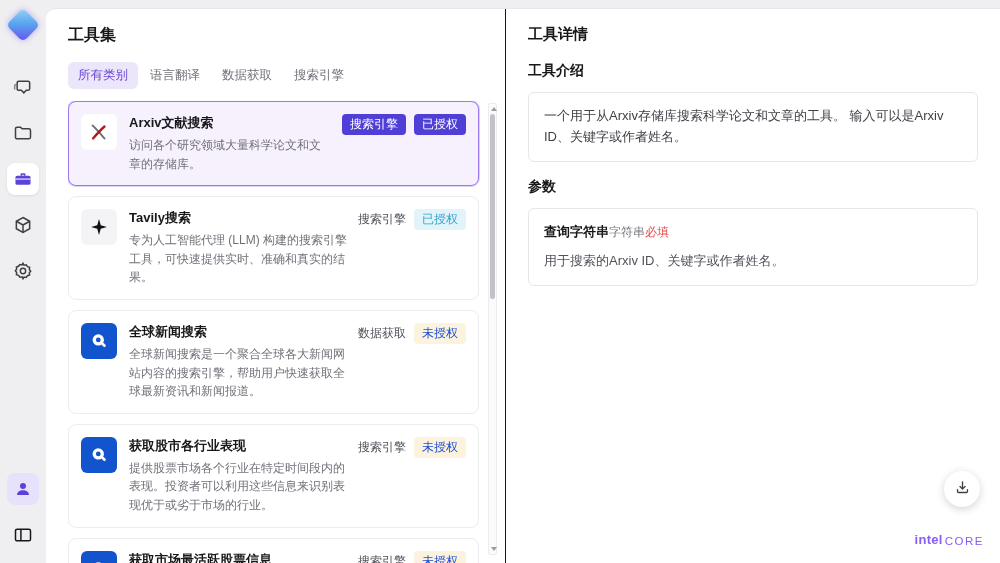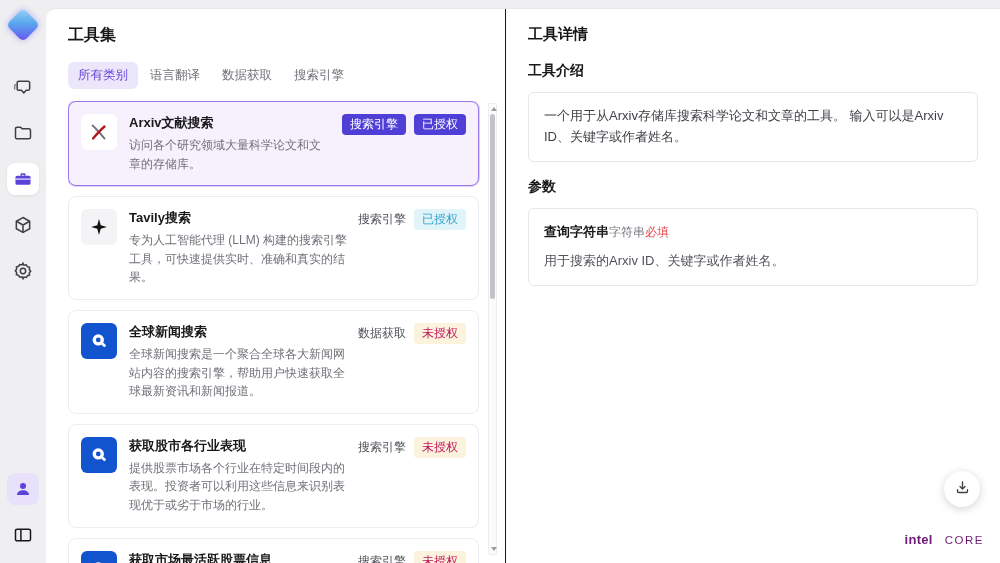--- a/index.html
+++ b/index.html
@@ -40,21 +40,21 @@
   .tool-icon.white { background:#ffffff; }
   .tool-icon.blue { background:#1254cd; }
   .tool-body { flex:1; min-width:0; }
   .tool-name { font-size:13px; font-weight:bold; color:#18181b; margin-bottom:4px; }
   .tool-desc { font-size:12px; color:#71717a; line-height:1.55; }
   .tool-meta { display:flex; gap:8px; margin-left:10px; white-space:nowrap; align-items:flex-start; }
   .cat-text { font-size:12px; color:#52525b; padding:2px 0; }
   .chip { font-size:12px; padding:2px 8px; border-radius:4px; }
   .chip.solid { background:#4f3fd6; color:#fff; }
   .chip.auth { background:#e1f4fa; color:#38a3cc; }
-  .chip.unauth { background:#fbf3dd; color:#be185d; }
+  .chip.unauth { background:#fbf3dd; color:#1d4ed8; }
 
   
   .sbar { position:absolute; right:8px; top:2px; bottom:8px; width:9px;
     background:#fbfbfc; border:1px solid #ededf0; border-radius:2px; }
   .sbar .thumb { position:absolute; left:1px; top:10px; width:5px; height:185px;
     background:#c2c2c8; border-radius:3px; }
   .sbar .arr { position:absolute; left:1.5px; width:0; height:0; border-left:3px solid transparent; border-right:3px solid transparent; }
   .sbar .arr.up { top:3px; border-bottom:4px solid #9a9aa2; }
   .sbar .arr.down { bottom:3px; border-top:4px solid #9a9aa2; }
 
@@ -68,22 +68,22 @@
   .param-head { display:flex; align-items:baseline; }
   .param-name { font-size:13px; font-weight:bold; color:#18181b; }
   .param-type { font-size:12px; color:#71717a; }
   .param-req { font-size:12px; color:#e5484d; }
   .param-desc { font-size:13px; color:#52525b; margin-top:9px; }
 
   
   .fab { position:absolute; right:20px; bottom:56px; width:36px; height:36px; border-radius:50%;
     background:#fff; box-shadow:0 2px 8px rgba(0,0,0,.18); display:flex; align-items:center;
     justify-content:center; cursor:pointer; }
-  .brand { position:absolute; right:16px; bottom:16px; font-size:13px; color:#701a75;
-    display:flex; align-items:center; gap:12px; }
+  .brand { position:absolute; right:16px; bottom:16px; font-size:13px; color:#8b5cf6;
+    display:flex; align-items:flex-end; gap:2px; }
   .brand .b1 { font-weight:bold; letter-spacing:.3px; }
   .brand .b2 { text-transform:uppercase; font-size:11.5px; letter-spacing:1.5px; font-weight:300; }
 </style>
 </head>
 <body>
 
 <div class="app">
 
   <div class="rail">
     <div class="logo"></div>

